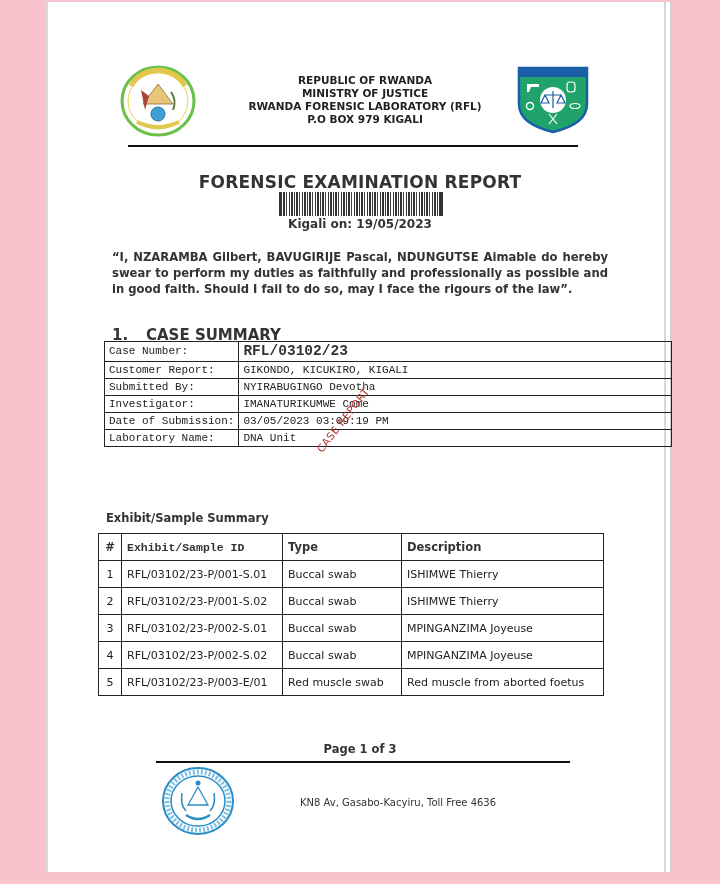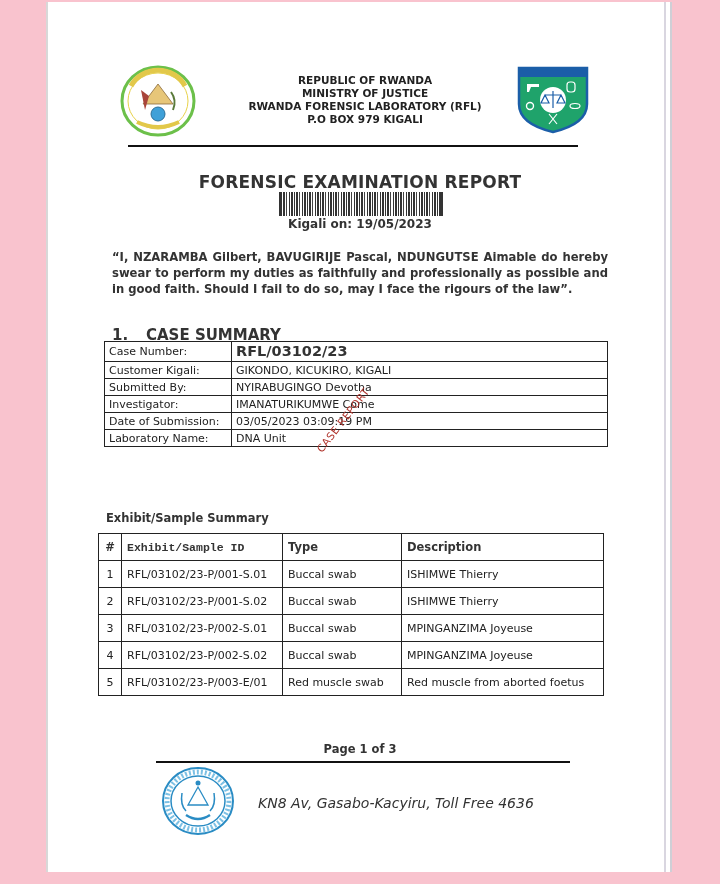--- a/index.html
+++ b/index.html
@@ -32,40 +32,40 @@
       background: repeating-linear-gradient(90deg, #333 0 1px, #fff 1px 2px, #333 2px 4px, #fff 4px 5px, #444 5px 6px, #fff 6px 8px, #333 8px 9px, #fff 9px 10px, #333 10px 12px, #fff 12px 13px);
       border-left: 2px solid #333; border-right: 2px solid #333; }
     .kigali { left: 240px; top: 217px; width: 240px; text-align: center; font-weight: bold; font-size: 12px; color: #333; }
     .oath { left: 112px; top: 249px; width: 496px; font-weight: bold; font-size: 11.6px; line-height: 16px; text-align: justify; color: #333; }
 
     .sec-heading { left: 112px; top: 318px; font-weight: bold; font-size: 15px; color: #333; margin-top: 8px; }
     .sec-heading .num { display: inline-block; width: 34px; }
 
     
     table { border-collapse: collapse; }
-    .case-table { position: absolute; left: 104px; top: 341px; width: 504px; }
+    .case-table { position: absolute; left: 104px; top: 341px; width: 568px; font-family: Liberation Mono, monospace; }
     .case-table td { border: 1.5px solid #222; font-size: 11px; padding: 0 4px; height: 16px; line-height: 15px; color: #222; white-space: nowrap; }
     .case-table td.lbl { width: 118px; }
     .case-table tr.first td { height: 19px; }
     .case-table .case-no { font-weight: bold; font-size: 14.5px; color: #333; }
 
     .stamp { left: 314px; top: 447px; transform: rotate(-52deg); transform-origin: left top; color: #b0342c; font-size: 10.5px; letter-spacing: 0.5px; white-space: nowrap; }
 
     .ex-heading { left: 106px; top: 511px; font-weight: bold; font-size: 11.5px; color: #333; }
     .ex-table { position: absolute; left: 98px; top: 533px; width: 506px; }
     .ex-table th, .ex-table td { border: 1.5px solid #222; font-size: 11px; padding: 0 5px; height: 26px; text-align: left; color: #222; white-space: nowrap; }
     .ex-table th { font-weight: bold; font-size: 11.5px; color: #333; }
     .ex-table .c-no { width: 12px; text-align: center; }
     .ex-table .c-id { width: 150px; font-family: Liberation Mono, monospace; }
     .ex-table .c-type { width: 108px; }
 
     
     .page-no { left: 280px; top: 742px; width: 160px; text-align: center; font-weight: bold; font-size: 11.5px; color: #333; }
     .seal { left: 160px; top: 765px; width: 76px; height: 72px; }
-    .addr { left: 258px; top: 793px; width: 280px; font-size: 14px; line-height: 20px; color: #333; font-style: italic; }
+    .addr { left: 258px; top: 793px; width: 280px; text-align: center; font-size: 10px; line-height: 20px; color: #333; }
     .addr .link { text-decoration: underline; }
   </style>
 </head>
 <body>
 
 <div class="paper"></div>
 <div class="paper-edge"></div>
 
 <svg class="abs coat" viewBox="0 0 78 74">
   <ellipse cx="39" cy="37" rx="36" ry="34" fill="none" stroke="#6cc04a" stroke-width="3"></ellipse>
@@ -109,21 +109,21 @@
   <span class="num">1.</span><span>CASE SUMMARY</span>
 </div>
 
 <table class="case-table">
   <tbody>
       <tr class="first">
     <td class="lbl">Case Number:</td>
     <td class="case-no">RFL/03102/23</td>
   </tr>
   <tr>
-    <td class="lbl">Customer Kigali:</td>
+    <td class="lbl">Customer Report:</td>
     <td>GIKONDO, KICUKIRO, KIGALI</td>
   </tr>
   <tr>
     <td class="lbl">Submitted By:</td>
     <td>NYIRABUGINGO Devotha</td>
   </tr>
   <tr>
     <td class="lbl">Investigator:</td>
     <td>IMANATURIKUMWE Come</td>
   </tr>

